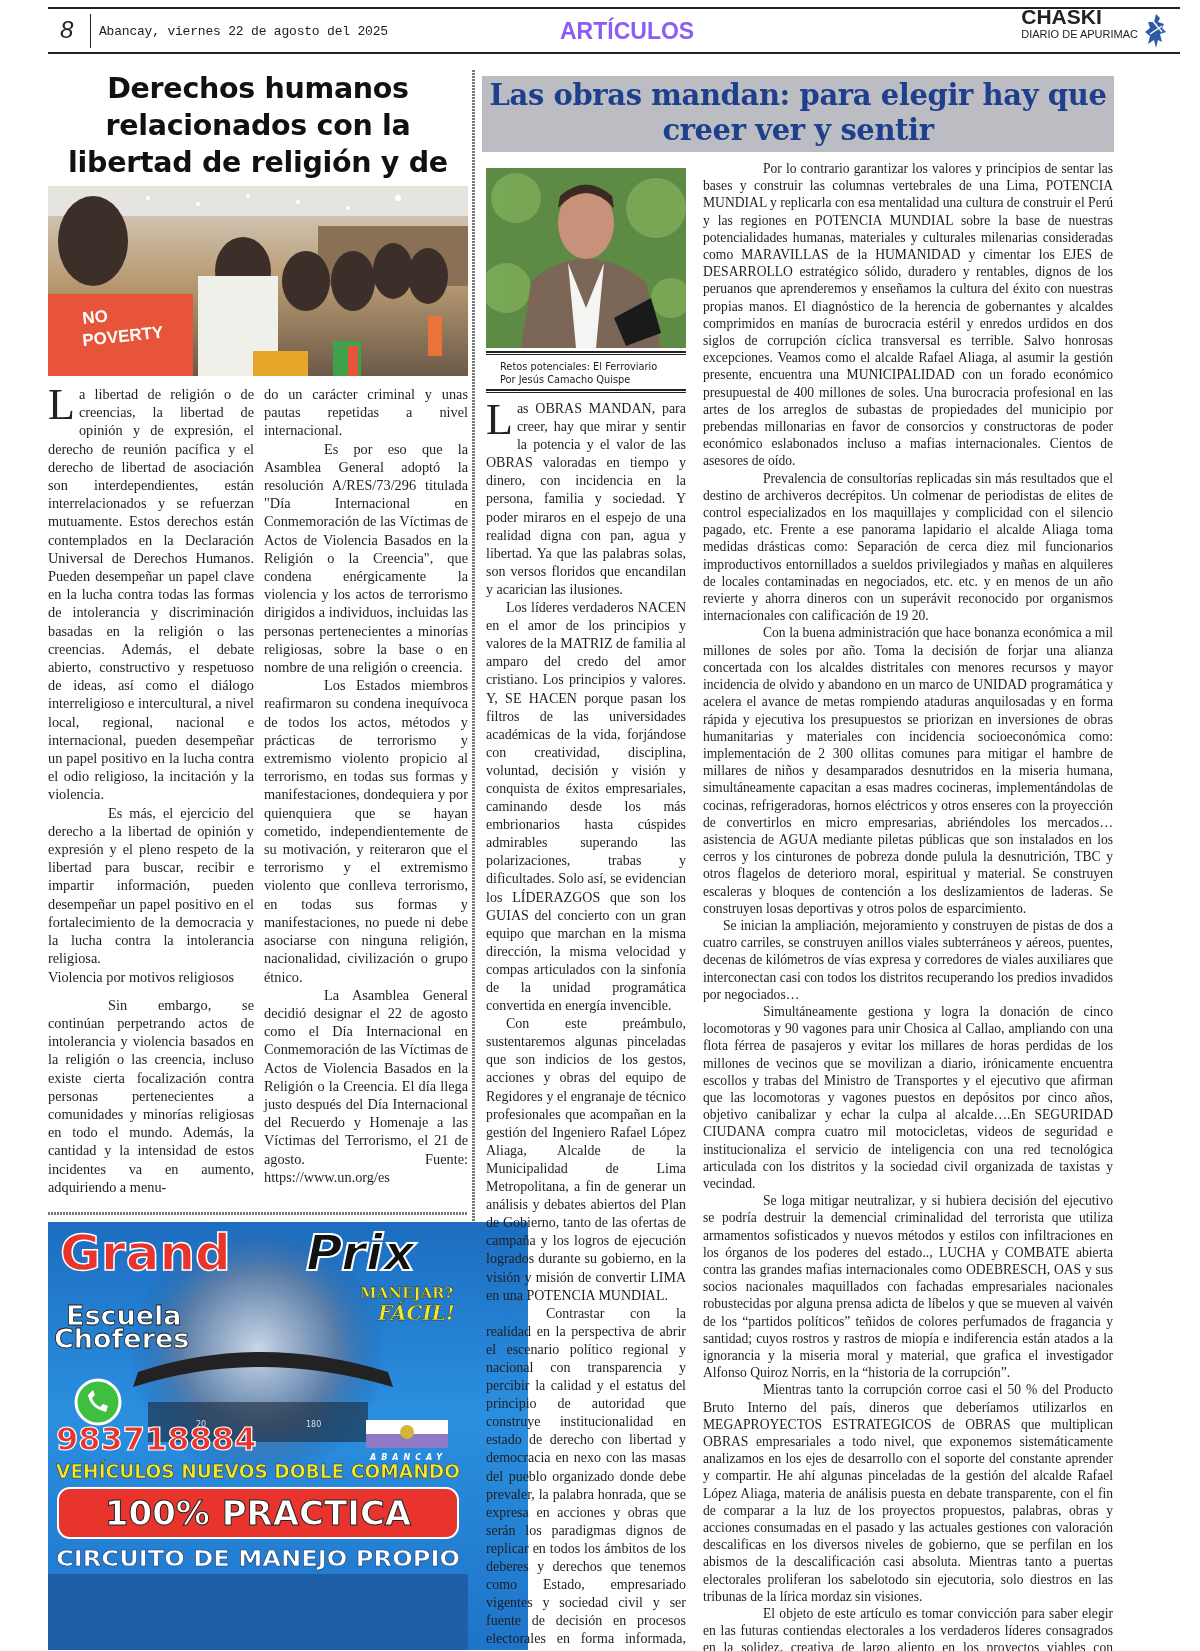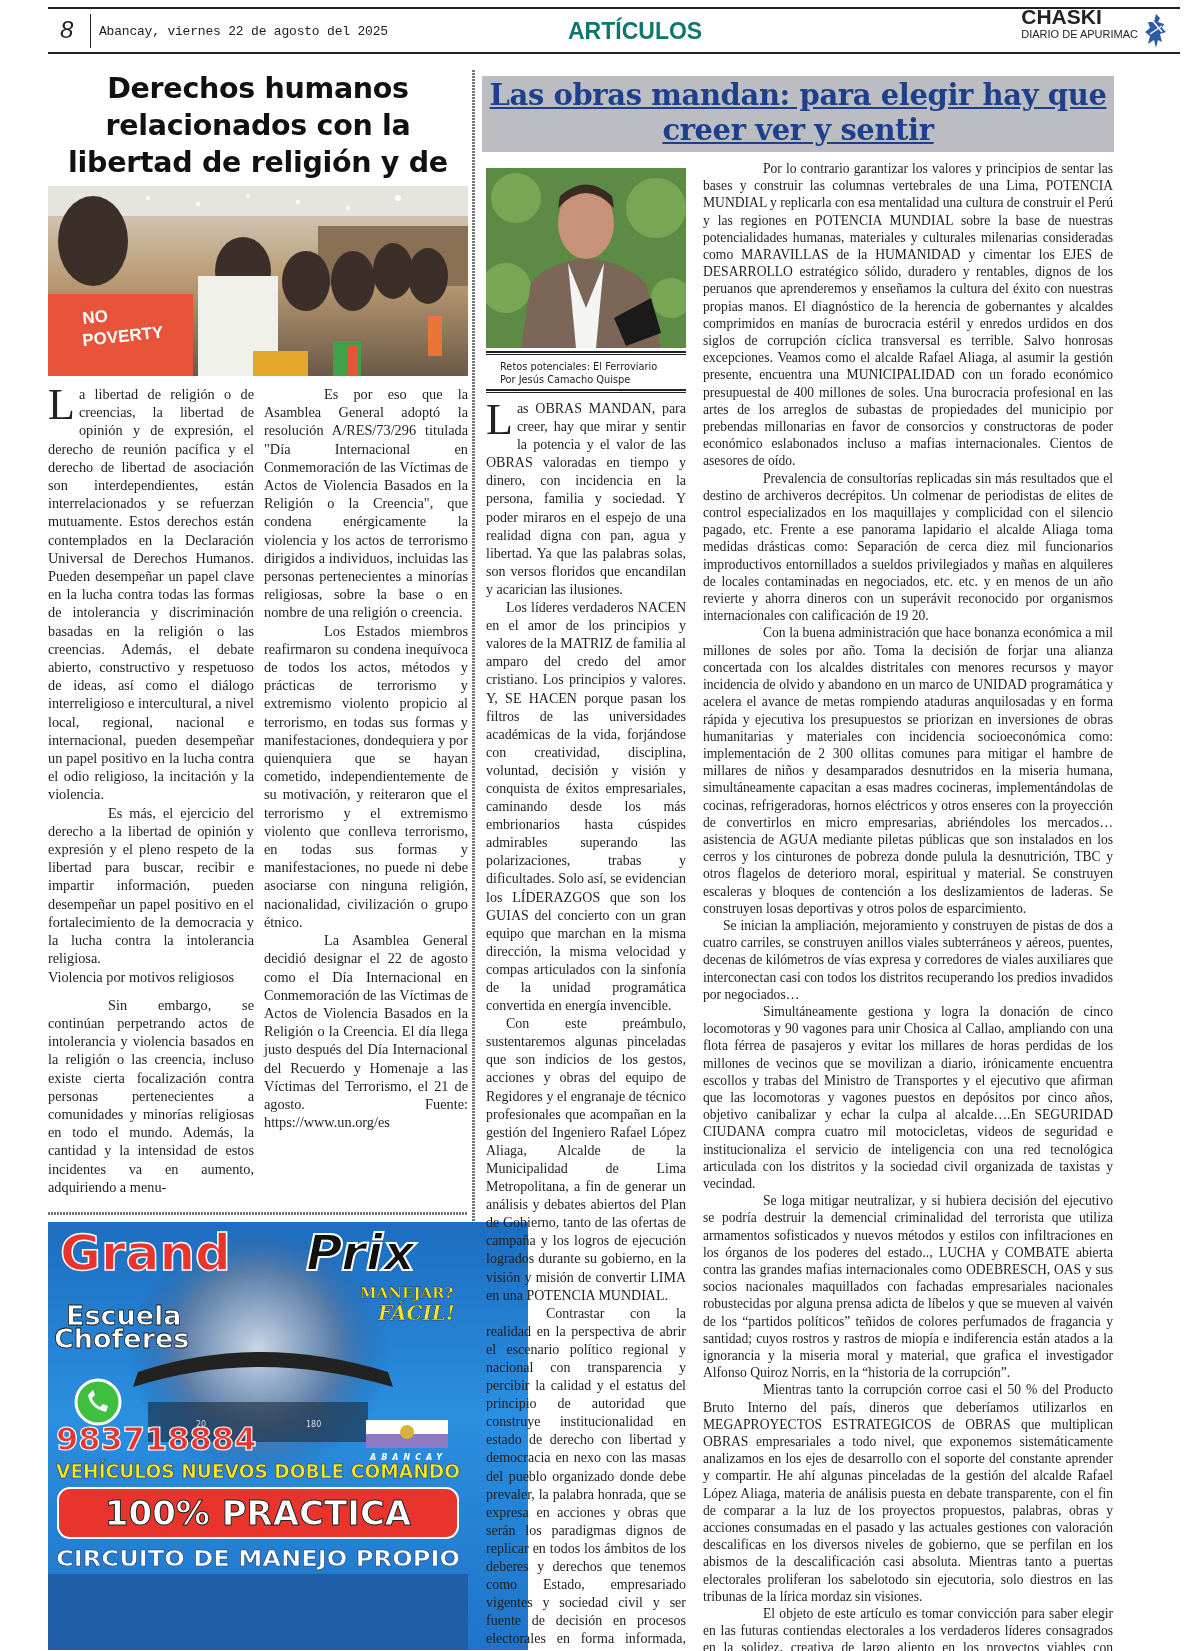--- a/index.html
+++ b/index.html
@@ -5,21 +5,21 @@
   * { box-sizing: border-box; margin: 0; padding: 0; }
   html, body { width: 1200px; height: 1651px; background: #fff; overflow: hidden; }
   body { position: relative; font-family: "Liberation Serif", "DejaVu Serif", serif; color: #1a1a1a; }
 
   
   .hdr-rule-top { position: absolute; left: 48px; top: 7px; width: 1132px; height: 2px; background: #222; }
   .hdr-rule-bot { position: absolute; left: 48px; top: 52px; width: 1132px; height: 2px; background: #222; }
   .page-num { position: absolute; left: 60px; top: 16px; font-family: "Liberation Sans", sans-serif; font-style: italic; font-size: 24px; color: #222; }
   .hdr-sep { position: absolute; left: 90px; top: 14px; width: 1px; height: 34px; background: #222; }
   .hdr-date { position: absolute; left: 99px; top: 24px; font-family: Liberation Mono, monospace; font-size: 13px; color: #222; letter-spacing: -0.2px; }
-  .hdr-section { position: absolute; left: 560px; top: 18px; font-family: "Liberation Sans", sans-serif; font-weight: bold; font-size: 23px; color: #0f766e; margin-left: 8px; }
+  .hdr-section { position: absolute; left: 560px; top: 18px; font-family: "Liberation Sans", sans-serif; font-weight: bold; font-size: 23px; color: #8b5cf6; }
   .brand { position: absolute; right: 62px; top: 6px; text-align: left; font-family: "Liberation Sans", sans-serif; color: #222; }
   .brand-name { font-weight: bold; font-size: 21px; line-height: 21px; }
   .brand-sub { font-size: 11px; line-height: 15px; }
   .brand-logo { position: absolute; right: 30px; top: 12px; width: 28px; height: 38px; }
 
   
   .vdiv { position: absolute; top: 70px; width: 3px; height: 1580px;
     background: repeating-linear-gradient(to bottom, #777 0 2px, #fff 2px 3px); }
   .hdiv-dotted { position: absolute; left: 48px; top: 1212px; width: 420px; height: 3px;
     background: repeating-linear-gradient(to right, #777 0 2px, #fff 2px 3px); }
@@ -38,21 +38,21 @@
   .lc1 { left: 48px; top: 385px; width: 206px; }
   .lc2 { left: 264px; top: 385px; width: 204px; }
 
   
   .ad { position: absolute; left: 48px; top: 1222px; width: 480px; height: 428px; overflow: hidden;
     background: linear-gradient(180deg, #1d6dc0 0%, #2b8fe0 45%, #1e74c8 100%); }
 
   
   .right-title-band { position: absolute; left: 482px; top: 76px; width: 632px; height: 76px; background: #bcbdc2; }
   .right-title { position: absolute; left: 482px; top: 78px; width: 632px; text-align: center;
-    font-family: "DejaVu Serif", serif; font-weight: bold; font-size: 29px; line-height: 35px; color: #1d3f8c; letter-spacing: -0.4px; text-decoration: underline; }
+    font-family: "DejaVu Serif", serif; font-weight: bold; font-size: 29px; line-height: 35px; color: #1d3f8c; letter-spacing: -0.4px; }
 
   .author-photo { position: absolute; left: 486px; top: 168px; width: 200px; height: 180px; overflow: hidden; background: #4a7a3a; }
   .cap-rule { position: absolute; left: 486px; width: 200px; height: 4px; border-top: 2px solid #222; border-bottom: 1px solid #222; }
   .caption { position: absolute; left: 500px; top: 360px; width: 200px; font-family: "DejaVu Sans", sans-serif; font-size: 9.8px; line-height: 13px; color: #222; }
 
   .rc1 { left: 486px; top: 400px; width: 200px; font-size: 14px; line-height: 18.1px; }
   .rc2 { left: 703px; top: 160px; width: 410px; font-size: 13.6px; line-height: 17.2px; }
 </style>
 </head>
 <body>
@@ -117,20 +117,21 @@
 </div>
 
 <div class="col lc1">
   <p><span class="drop">L</span><span>a libertad de religión o de creencias, la libertad de opinión y de expresión, el derecho de reunión pacífica y el derecho de libertad de asociación son interdependientes, están interrelacionados y se refuerzan mutuamente. Estos derechos están contemplados en la Declaración Universal de Derechos Humanos. Pueden desempeñar un papel clave en la lucha contra todas las formas de intolerancia y discriminación basadas en la religión o las creencias. Además, el debate abierto, constructivo y respetuoso de ideas, así como el diálogo interreligioso e intercultural, a nivel local, regional, nacional e internacional, pueden desempeñar un papel positivo en la lucha contra el odio religioso, la incitación y la violencia.</span></p>
   <p class="ind">Es más, el ejercicio del derecho a la libertad de opinión y expresión y el pleno respeto de la libertad para buscar, recibir e impartir información, pueden desempeñar un papel positivo en el fortalecimiento de la democracia y la lucha contra la intolerancia religiosa.</p>
   <p style="margin-bottom:10px">Violencia por motivos religiosos</p>
   <p class="ind">Sin embargo, se continúan perpetrando actos de intolerancia y violencia basados en la religión o las creencia, incluso existe cierta focalización contra personas pertenecientes a comunidades y minorías religiosas en todo el mundo. Además, la cantidad y la intensidad de estos incidentes va en aumento, adquiriendo a menu-</p>
 </div>
 
 <div class="col lc2">
+  <p>do un carácter criminal y unas pautas repetidas a nivel internacional.</p>
   <p class="ind">Es por eso que la Asamblea General adoptó la resolución A/RES/73/296 titulada "Día Internacional en Conmemoración de las Víctimas de Actos de Violencia Basados en la Religión o la Creencia", que condena enérgicamente la violencia y los actos de terrorismo dirigidos a individuos, incluidas las personas pertenecientes a minorías religiosas, sobre la base o en nombre de una religión o creencia.</p>
   <p class="ind">Los Estados miembros reafirmaron su condena inequívoca de todos los actos, métodos y prácticas de terrorismo y extremismo violento propicio al terrorismo, en todas sus formas y manifestaciones, dondequiera y por quienquiera que se hayan cometido, independientemente de su motivación, y reiteraron que el terrorismo y el extremismo violento que conlleva terrorismo, en todas sus formas y manifestaciones, no puede ni debe asociarse con ninguna religión, nacionalidad, civilización o grupo étnico.</p>
   <p class="ind">La Asamblea General decidió designar el 22 de agosto como el Día Internacional en Conmemoración de las Víctimas de Actos de Violencia Basados en la Religión o la Creencia. El día llega justo después del Día Internacional del Recuerdo y Homenaje a las Víctimas del Terrorismo, el 21 de agosto. Fuente: https://www.un.org/es</p>
 </div>
 
 <div class="ad">
   <svg width="420" height="428" viewBox="0 0 420 428">
     <defs>
       <radialGradient id="face" cx="0.5" cy="0.45" r="0.5">
         <stop offset="0" stop-color="#c9d6e6"></stop>

